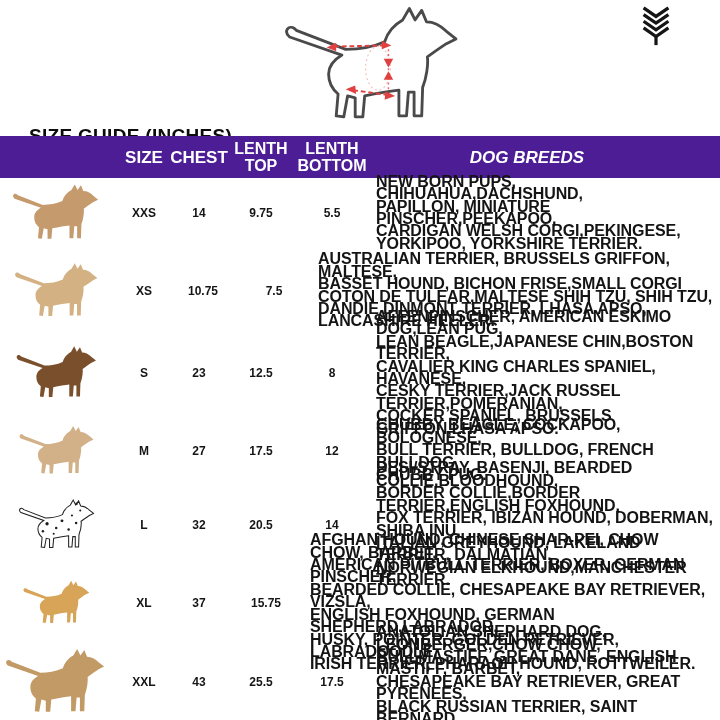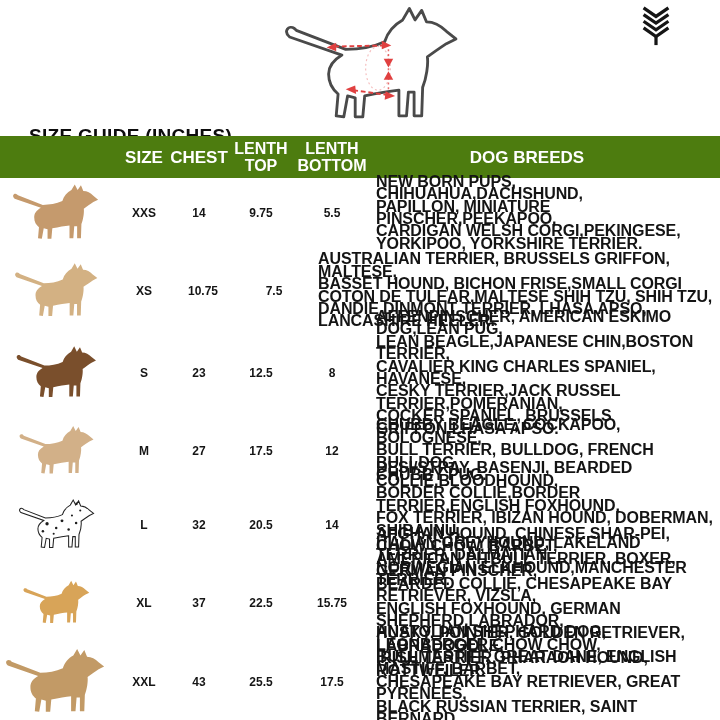--- a/index.html
+++ b/index.html
@@ -10,36 +10,36 @@
   .diagram{position:absolute;left:283px;top:3px;width:190px;height:125px;}
   .brand{position:absolute;left:604px;top:5px;width:104px;text-align:center;}
   .brand-icon{display:block;margin:0 auto;}
   .brand-name{font-family:"Liberation Mono",monospace;font-weight:700;font-size:37px;
               line-height:1;letter-spacing:1px;color:#141414;margin-top:-2px;}
 
   .page-title{position:absolute;left:13px;top:109px;margin:16px;font-size:19px;font-weight:700;
               letter-spacing:.3px;color:#0d0d0d;}
 
   
-  .thead{position:absolute;left:0;top:136px;width:720px;height:42px;background:#4d7c0f;
+  .thead{position:absolute;left:0;top:136px;width:720px;height:42px;background:#4c1d95;
          display:flex;align-items:center;color:#fff;font-weight:700;}
   .tbody{position:absolute;left:0;top:178px;width:720px;}
   .trow{display:flex;align-items:stretch;}
 
   .col-img{width:118px;display:flex;align-items:center;justify-content:center;}
   .col-size{width:52px;}
   .col-chest{width:58px;}
   .col-top{width:66px;}
   .col-bottom{width:76px;}
   .col-breeds{flex:1;}
 
   .thead .hcell{display:flex;align-items:center;justify-content:center;text-align:center;
                 font-size:16px;line-height:17px;}
   .thead .one-line{font-size:17px;}
-  .thead .col-breeds{justify-content:center;padding-right:36px;}
+  .thead .col-breeds{justify-content:center;padding-right:36px;font-style:italic;}
 
   .cell{display:flex;align-items:center;justify-content:center;font-size:12px;font-weight:700;}
   .col-breeds.bcell{display:flex;align-items:center;padding-left:6px;padding-right:4px;}
   .breeds-text{font-size:16px;font-weight:700;line-height:12.4px;letter-spacing:-0.1px;
                white-space:pre-line;color:#141414;}
 
   .dog-svg{display:block;}
   .dog-dal{stroke:#222;stroke-width:2.5px;}
 </style>
 </head>
@@ -203,21 +203,20 @@
     </div>
 
     <div class="trow" style="height:83px">
       <div class="col-img">
         <svg class="dog-svg" style="height:48px;width:74px" viewBox="0 0 200 130">
           <use href="#dog-shape" fill="#d8a458"></use>
         </svg>
       </div>
       <div class="cell col-size">XL</div>
       <div class="cell col-chest">37</div>
-      <div class="cell col-top">22.5</div>
       <div class="cell col-bottom">15.75</div>
       <div class="col-breeds bcell">
           <div class="breeds-text">AFGHAN HOUND, CHINESE SHAR-PEI, CHOW CHOW, BARBET,
 AMERICAN PITBULL TERRIER, BOXER, GERMAN PINSCHER,
 BEARDED COLLIE, CHESAPEAKE BAY RETRIEVER, VIZSLA,
 ENGLISH FOXHOUND, GERMAN SHEPHERD,LABRADOR,
 HUSKY, POINTER, GOLDEN RETRIEVER, LABRADOODLE,
 IRISH TERRIER, PHARAOH HOUND, ROTTWEILER.</div>
         </div>
     </div>

